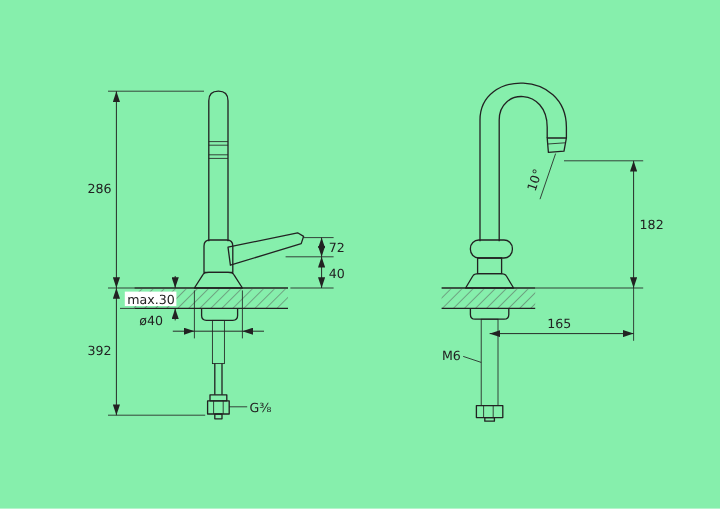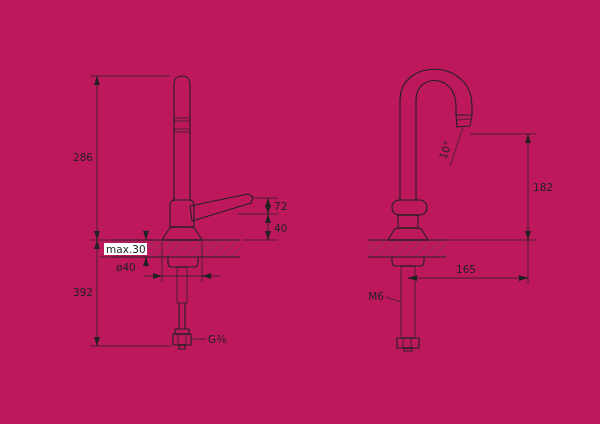--- a/index.html
+++ b/index.html
@@ -1,16 +1,16 @@
 <!DOCTYPE html>
 <html><head>
 <meta charset="utf-8">
 <style>
   html,body{margin:0;padding:0;background:#fff;}
-  .stage{position:relative;width:600px;height:424px;background:#be185d;overflow:hidden;
+  .stage{position:relative;width:600px;height:424px;background:#86efac;overflow:hidden;
          font-family:"DejaVu Sans", sans-serif;}
   svg text{font-family:"DejaVu Sans", sans-serif;font-size:10.5px;fill:#222;}
   .outline{stroke:#222;stroke-width:1.1;fill:none;stroke-linejoin:round;}
   .thin{stroke:#222;stroke-width:0.7;fill:none;}
   .dim{stroke:#222;stroke-width:0.8;fill:none;}
 </style>
 </head>
 <body>
 
 <div class="stage">

